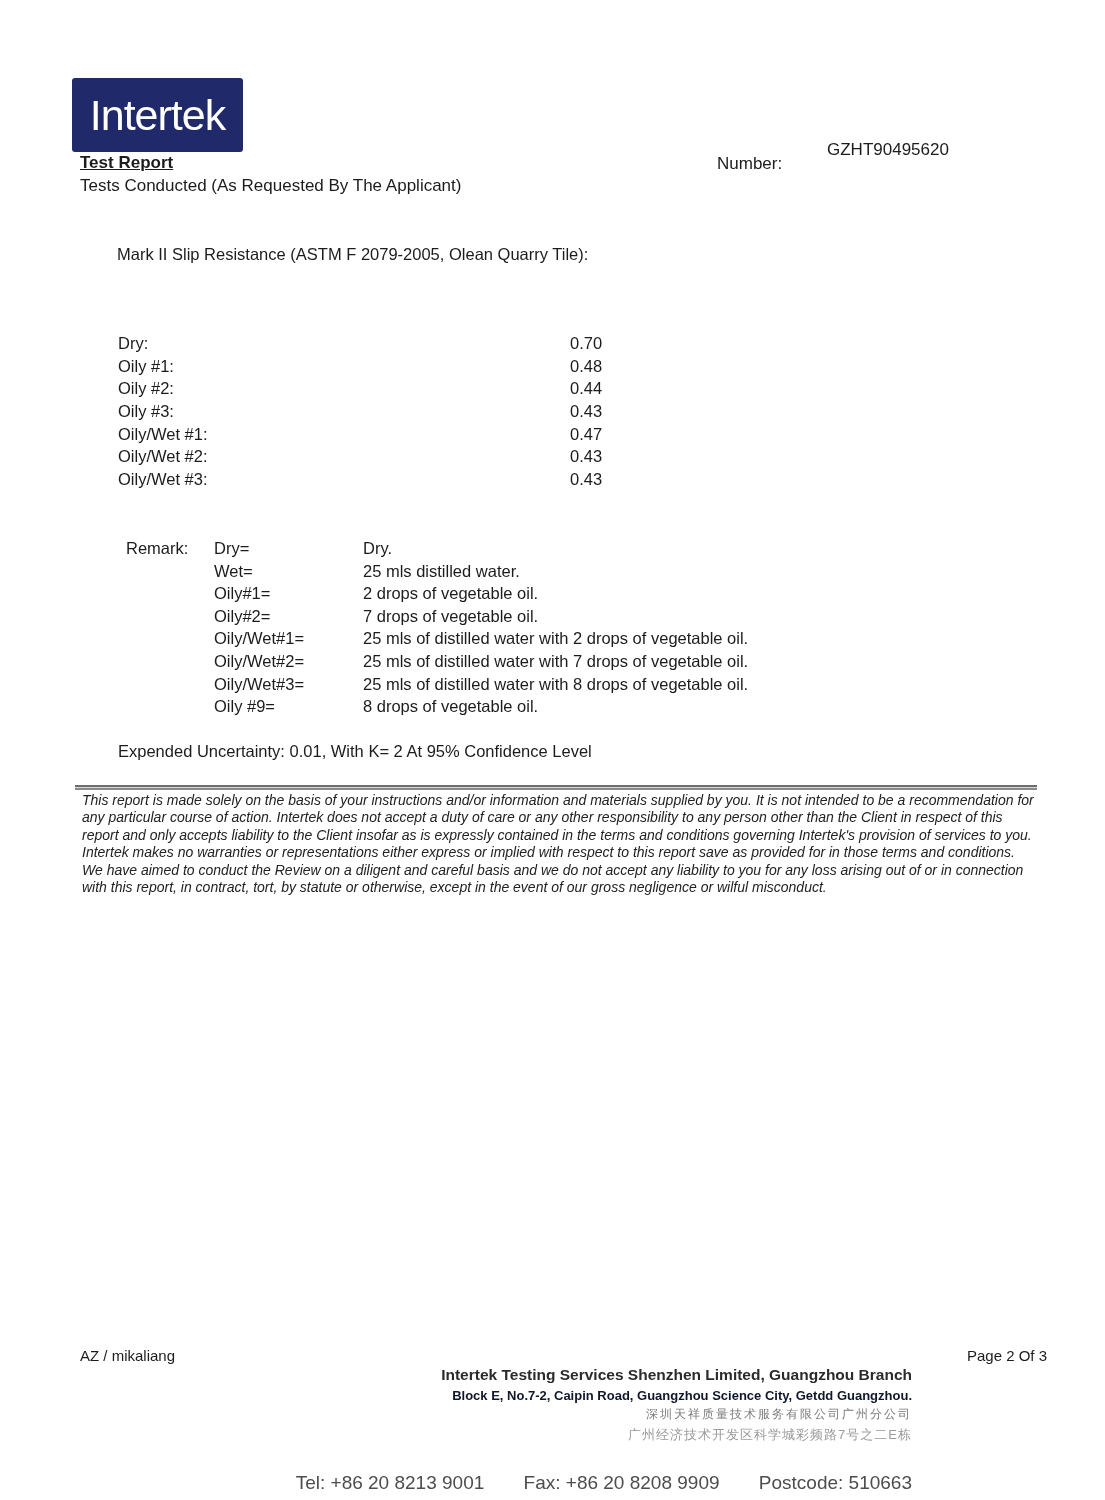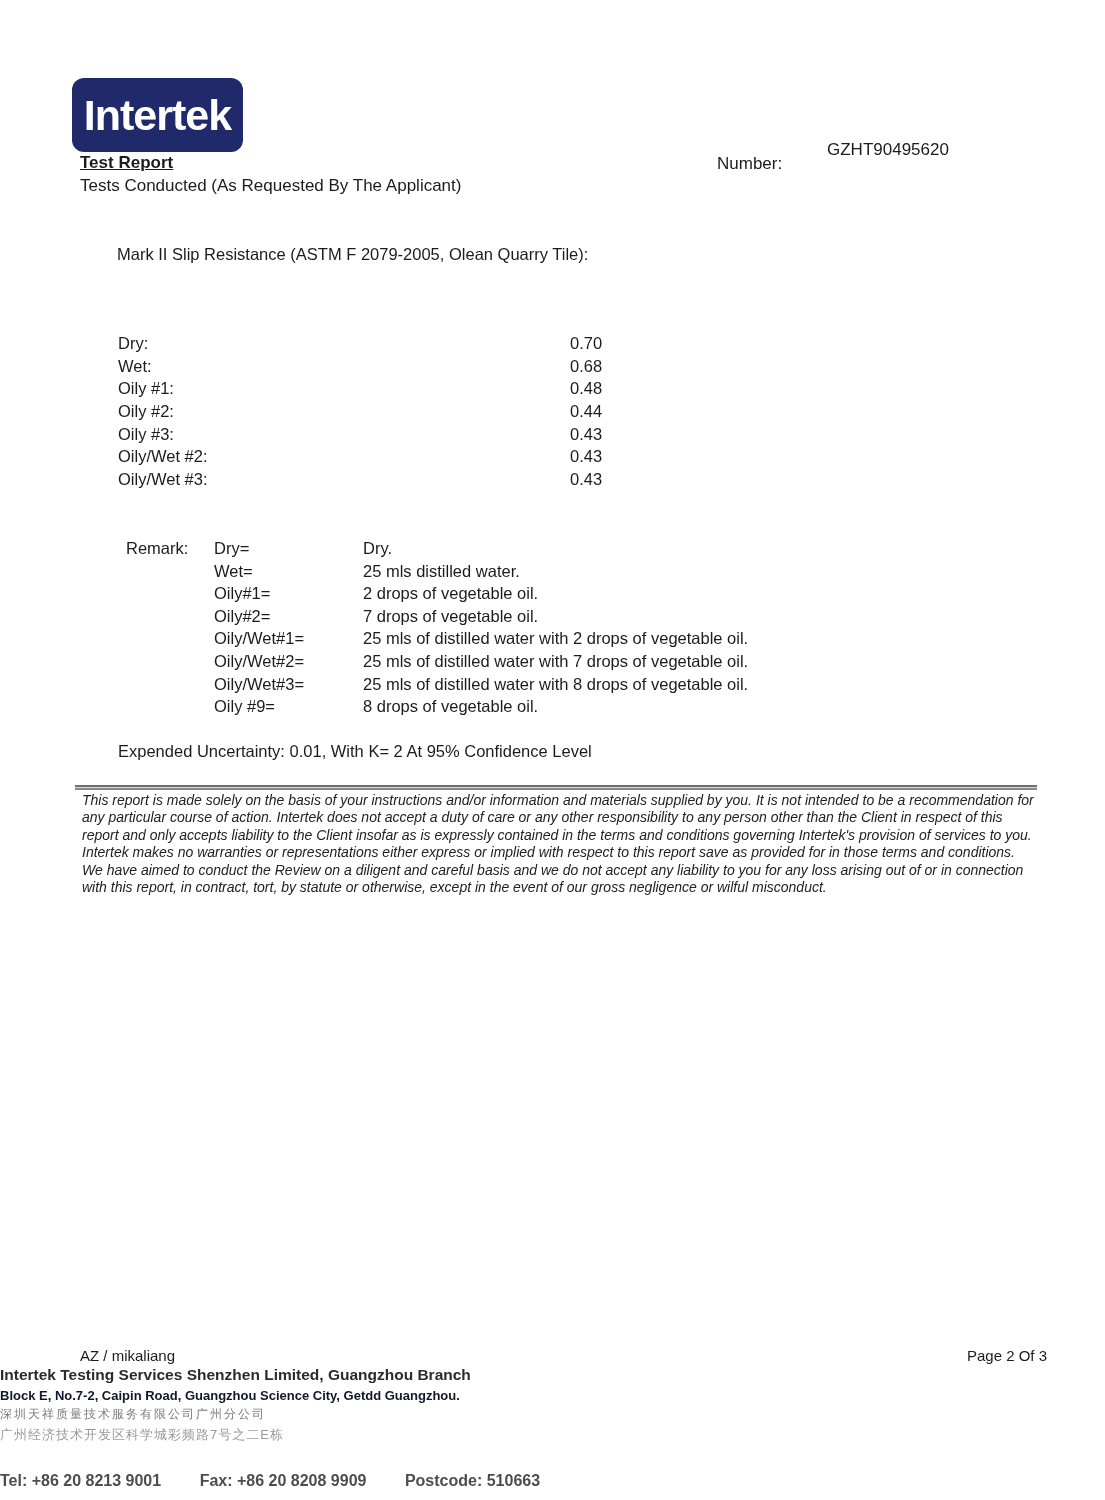--- a/index.html
+++ b/index.html
@@ -18,27 +18,27 @@
   }
 
   
   .logo {
     position: absolute;
     left: 72px;
     top: 78px;
     width: 171px;
     height: 74px;
     background: #202a6a;
-    border-radius: 12px;
+    border-radius: 3px;
     display: flex;
     align-items: center;
     justify-content: center;
     color: #ffffff;
     font-size: 43px;
-    font-weight: bold;
+    font-weight: normal;
     letter-spacing: -1px;
   }
   .report-title {
     position: absolute;
     left: 80px;
     top: 153px;
     font-size: 17px;
     font-weight: bold;
     text-decoration: underline;
   }
@@ -138,21 +138,21 @@
     position: absolute;
     right: 58px;
     top: 1347px;
     font-size: 15px;
   }
   .footer-center {
     position: absolute;
     left: 0;
     top: 1366px;
     width: 912px;
-    text-align: left;
+    text-align: right;
   }
   .footer-company {
     font-size: 15.5px;
     font-weight: bold;
     color: #2b2b2b;
     margin-bottom: 4px;
   }
   .footer-address-en {
     font-size: 13px;
     font-weight: bold;
@@ -165,22 +165,22 @@
     letter-spacing: 2px;
     margin-bottom: 3px;
   }
   .footer-address-cn {
     font-size: 13px;
     color: #9a9a9a;
     letter-spacing: 1px;
     margin-bottom: 5px;
   }
   .footer-contact {
-    font-size: 16px;
-    font-weight: bold;
+    font-size: 19px;
+    font-weight: normal;
     color: #4d4d4d;
     margin-top: 28px;
   }
   .footer-contact span { display: inline-block; }
   .footer-contact .gap { margin-left: 34px; }
 </style>
 </head>
 <body>
 
 <div class="page">
@@ -194,34 +194,34 @@
   <div class="number-value">GZHT90495620</div>
 
   <div class="test-heading">Mark II Slip Resistance (ASTM F 2079-2005, Olean Quarry Tile):</div>
 
   <div class="results">
     <div class="result-row">
       <span>Dry:</span>
       <span class="result-value">0.70</span>
     </div>
     <div class="result-row">
-      <span>Wet:</span>
-      <span class="result-value">0.68</span>
-    </div>
-    <div class="result-row">
       <span>Oily #1:</span>
       <span class="result-value">0.48</span>
     </div>
     <div class="result-row">
       <span>Oily #2:</span>
       <span class="result-value">0.44</span>
     </div>
     <div class="result-row">
       <span>Oily #3:</span>
       <span class="result-value">0.43</span>
+    </div>
+    <div class="result-row">
+      <span>Oily/Wet #1:</span>
+      <span class="result-value">0.47</span>
     </div>
     <div class="result-row">
       <span>Oily/Wet #2:</span>
       <span class="result-value">0.43</span>
     </div>
     <div class="result-row">
       <span>Oily/Wet #3:</span>
       <span class="result-value">0.43</span>
     </div>
   </div>

